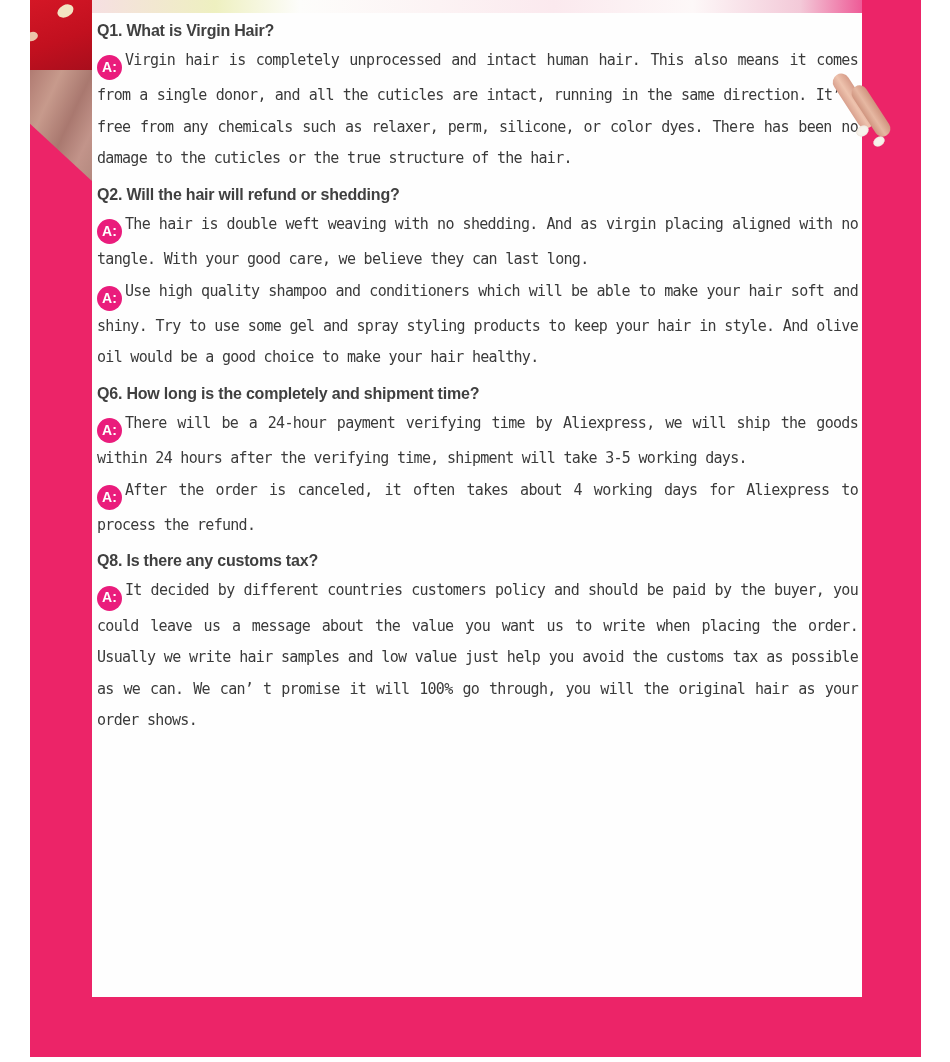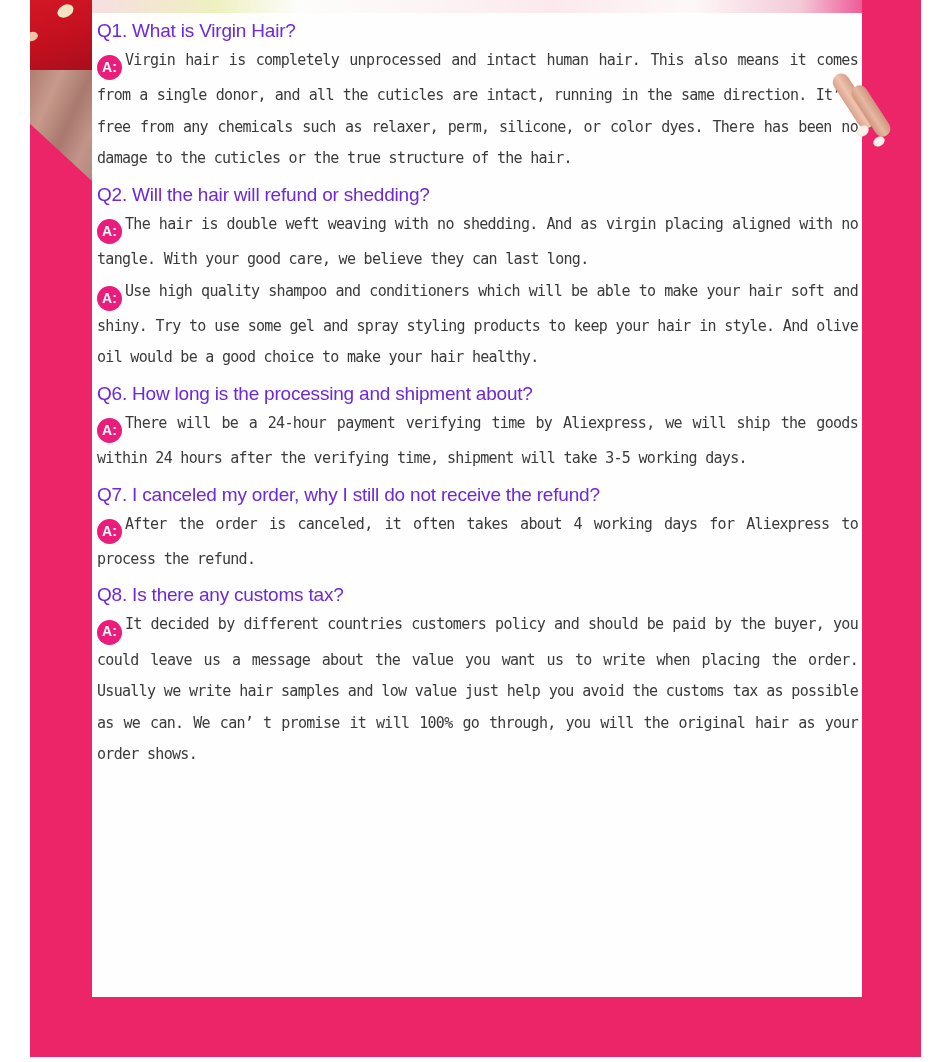--- a/index.html
+++ b/index.html
@@ -39,22 +39,22 @@
       #fbe9ee 60%,#fdf8f8 78%,#f3c9d8 92%,#ee5b97 100%);
   }
   .white-card{
     position:absolute;left:92px;top:13px;width:770px;height:984px;
     background:#fefefe;box-sizing:border-box;
     padding:6px 4px 0 5px;
   }
   .q{
     margin:8px 0 2px 0;line-height:24px;
     font-family:"Liberation Sans", sans-serif;
-    font-weight:normal;font-size:19px;letter-spacing:-0.2px;
-    color:#6d28d9;
+    font-weight:bold;font-size:16px;letter-spacing:-0.2px;
+    color:#404040;
   }
   .qa:first-child .q{margin-top:0;}
   .a{
     margin:0;color:#3a3a3a;
     font-family:"DejaVu Sans Mono", monospace;
     font-size:15px;line-height:31.5px;letter-spacing:-0.7px;
     text-align:justify;text-justify:inter-word;
   }
   .badge{
     display:inline-flex;align-items:center;justify-content:center;
@@ -110,26 +110,25 @@
 
 
   <section class="qa">
   </section>
 
   <section class="qa">
     <p class="a"><span class="badge">A:</span><span>Use high quality shampoo and conditioners which will be able to make your hair soft and shiny. Try to use some gel and spray styling products to keep your hair in style. And olive oil would be a good choice to make your hair healthy.</span></p>
   </section>
 
   <section class="qa">
-    <h2 class="q">Q6. How long is the processing and shipment about?</h2>
+    <h2 class="q">Q6. How long is the completely and shipment time?</h2>
     <p class="a"><span class="badge">A:</span><span>There will be a 24-hour payment verifying time by Aliexpress, we will ship the goods within 24 hours after the verifying time, shipment will take 3-5 working days.</span></p>
   </section>
 
   <section class="qa">
-    <h2 class="q">Q7. I canceled my order, why I still do not receive the refund?</h2>
     <p class="a"><span class="badge">A:</span><span>After the order is canceled, it often takes about 4 working days for Aliexpress to process the refund.</span></p>
   </section>
 
   <section class="qa">
     <h2 class="q">Q8. Is there any customs tax?</h2>
     <p class="a"><span class="badge">A:</span><span>It decided by different countries customers policy and should be paid by the buyer, you could leave us a message about the value you want us to write when placing the order. Usually we write hair samples and low value just help you avoid the customs tax as possible as we can. We can’ t promise it will 100% go through, you will the original hair as your order shows.</span></p>
   </section>
 
 </div>
 

